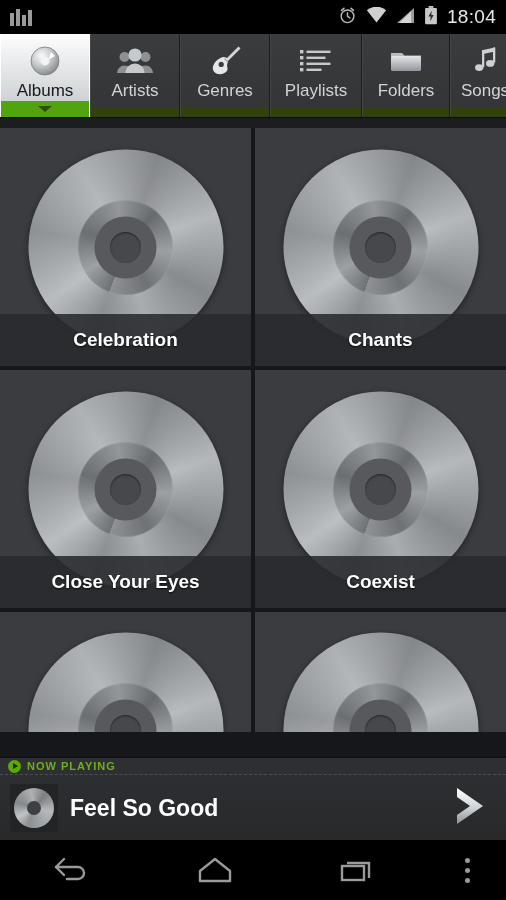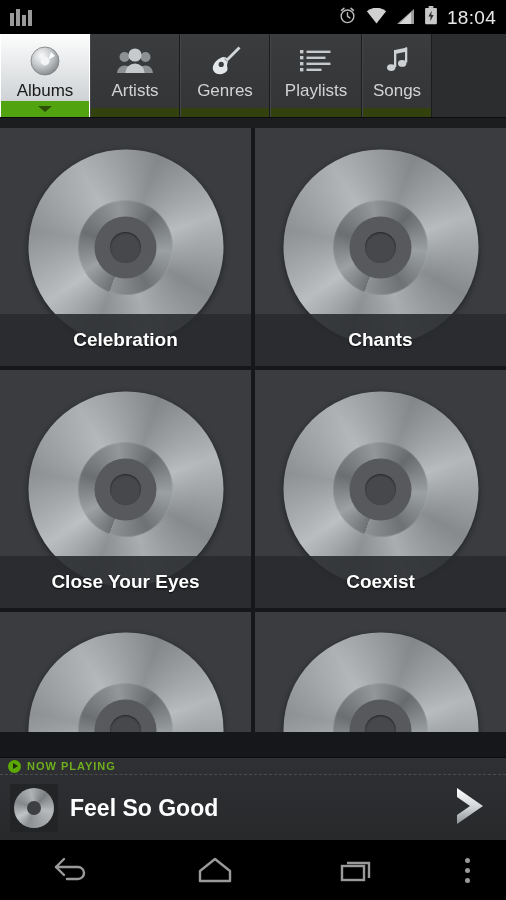--- a/index.html
+++ b/index.html
@@ -10,21 +10,21 @@
     overflow:hidden;
   }
   .phone { position:relative; width:506px; height:900px; background:#1c1d1f; }
 
   
   .statusbar {
     position:relative; height:34px; background:#000;
     display:flex; align-items:center; padding:0 10px;
   }
   .sb-left { display:flex; align-items:center; gap:6px; }
-  .sb-right { margin-left:auto; display:flex; align-items:flex-end; gap:9px; }
+  .sb-right { margin-left:auto; display:flex; align-items:center; gap:9px; }
   .eq-icon { display:flex; align-items:flex-end; gap:2px; height:17px; width:22px; }
   .eq-icon i { display:block; width:4px; background:#9a9a9a; }
   .eq-icon i:nth-child(1){height:13px;}
   .eq-icon i:nth-child(2){height:17px;}
   .eq-icon i:nth-child(3){height:11px;}
   .eq-icon i:nth-child(4){height:16px;}
   .sb-icon { display:block; }
   .sb-time { color:#e8e8e8; font-size:19px; letter-spacing:.3px; }
 
   
@@ -290,20 +290,36 @@
             <rect x="7.5" y="9.6" width="19" height="2.4"></rect>
             <rect x="7.5" y="15.6" width="24" height="2.4"></rect>
             <rect x="7.5" y="21.6" width="15" height="2.4"></rect>
           </g>
         </svg>
       </span>
       <span class="tlabel">Playlists</span>
       <span class="underline"></span>
     </div>
 
+    <div class="tab t-folders">
+      <span class="ticon">
+        <svg width="36" height="28" viewBox="0 0 36 28">
+          <defs>
+            <linearGradient id="fg" x1="0" y1="0" x2="0" y2="1">
+              <stop offset="0%" stop-color="#e3e6e8"></stop>
+              <stop offset="100%" stop-color="#92969a"></stop>
+            </linearGradient>
+          </defs>
+          <path d="M3 6 h11 l2.4 2.6 H33 v2 H3z" fill="#b9bdc0"></path>
+          <rect x="3" y="9" width="30" height="15" rx="1.6" fill="url(#fg)"></rect>
+        </svg>
+      </span>
+      <span class="tlabel">Folders</span>
+      <span class="underline"></span>
+    </div>
 
     <div class="tab t-songs">
       <span class="ticon">
         <svg width="30" height="30" viewBox="0 0 30 30">
           <path d="M13 4 L25 1.5 v4 L13 8z" fill="#cdd1d4"></path>
           <rect x="12" y="4" width="2.3" height="17" fill="#cdd1d4"></rect>
           <rect x="23" y="1.5" width="2.3" height="15" fill="#cdd1d4"></rect>
           <ellipse cx="9.2" cy="21.6" rx="4.2" ry="3.4" fill="#cdd1d4"></ellipse>
           <ellipse cx="20.2" cy="17.4" rx="4.2" ry="3.4" fill="#cdd1d4"></ellipse>
         </svg>

